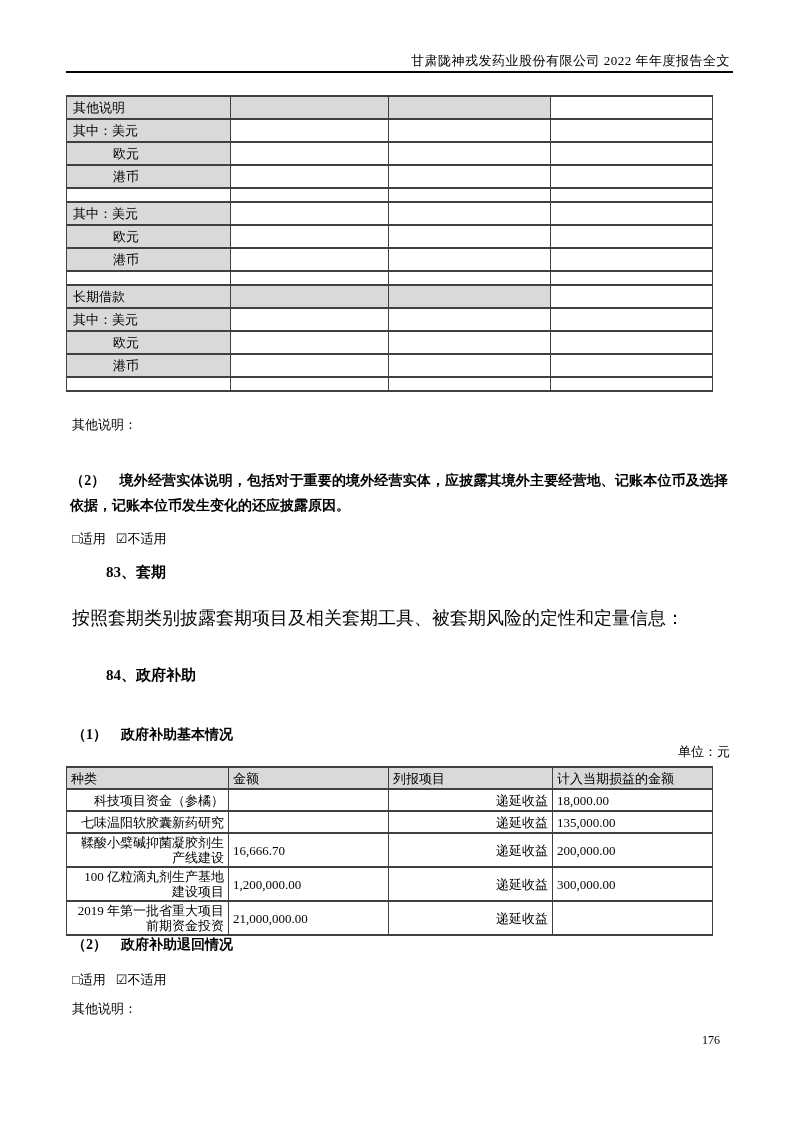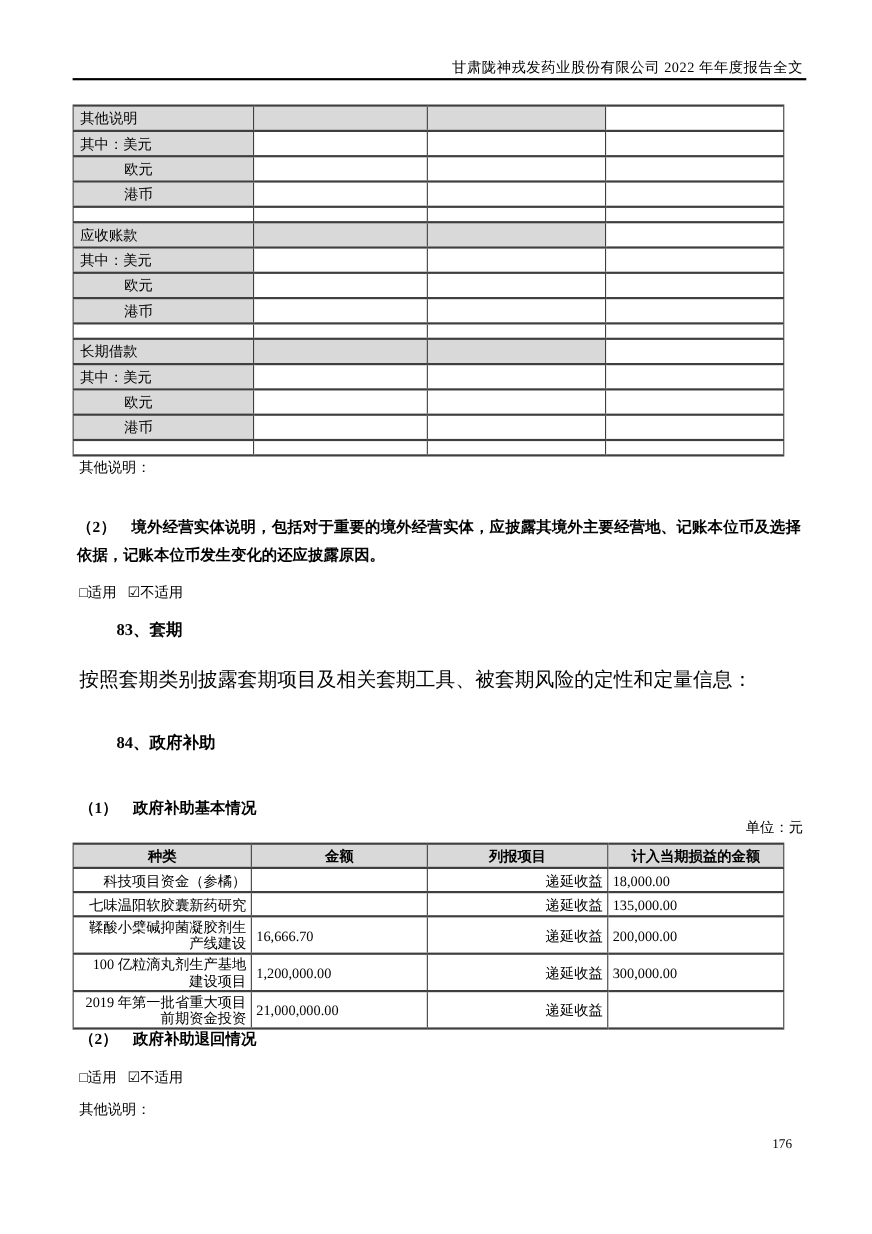--- a/index.html
+++ b/index.html
@@ -66,21 +66,21 @@
   #grants-sub1 { top: 726px; left: 72px; text-align: right; }
   #unit-label { top: 743px; right: 63px; font-size: 13px; }
 
   
   #grants-table { top: 766px; left: 66px; width: 646px; }
   #grants-table col.c1 { width: 162px; }
   #grants-table col.c2 { width: 160px; }
   #grants-table col.c3 { width: 164px; }
   #grants-table col.c4 { width: 160px; }
   #grants-table tr.hd { height: 22px; }
-  #grants-table tr.hd td { text-align: center; font-weight: bold; }
+  #grants-table tr.hd td { text-align: left; }
   #grants-table tr.d1 { height: 22px; }
   #grants-table tr.d2 { height: 28px; }
   #grants-table td { line-height: 15px; padding: 1px 4px; }
   #grants-table td.cat { text-align: right; padding-left: 6px; }
   #grants-table td.num { text-align: left; padding-right: 8px; }
   #grants-table td.itm { text-align: right; padding-left: 8px; }
 
   #grants-sub2 { top: 936px; left: 72px; }
   #applicability-2 { top: 971px; left: 72px; }
   #other-notes-2 { top: 1000px; left: 72px; }
@@ -124,26 +124,20 @@
     <tr class="r-subind">
       <td class="lab g">港币</td>
       <td></td>
       <td></td>
       <td></td>
     </tr>
     <tr class="r-sep">
       <td class="lab"></td>
       <td></td>
       <td></td>
-      <td></td>
-    </tr>
-    <tr class="r-main">
-      <td class="lab g">应收账款</td>
-      <td class="g"></td>
-      <td class="g"></td>
       <td></td>
     </tr>
     <tr class="r-sub">
       <td class="lab g">其中：美元</td>
       <td></td>
       <td></td>
       <td></td>
     </tr>
     <tr class="r-subind">
       <td class="lab g">欧元</td>

